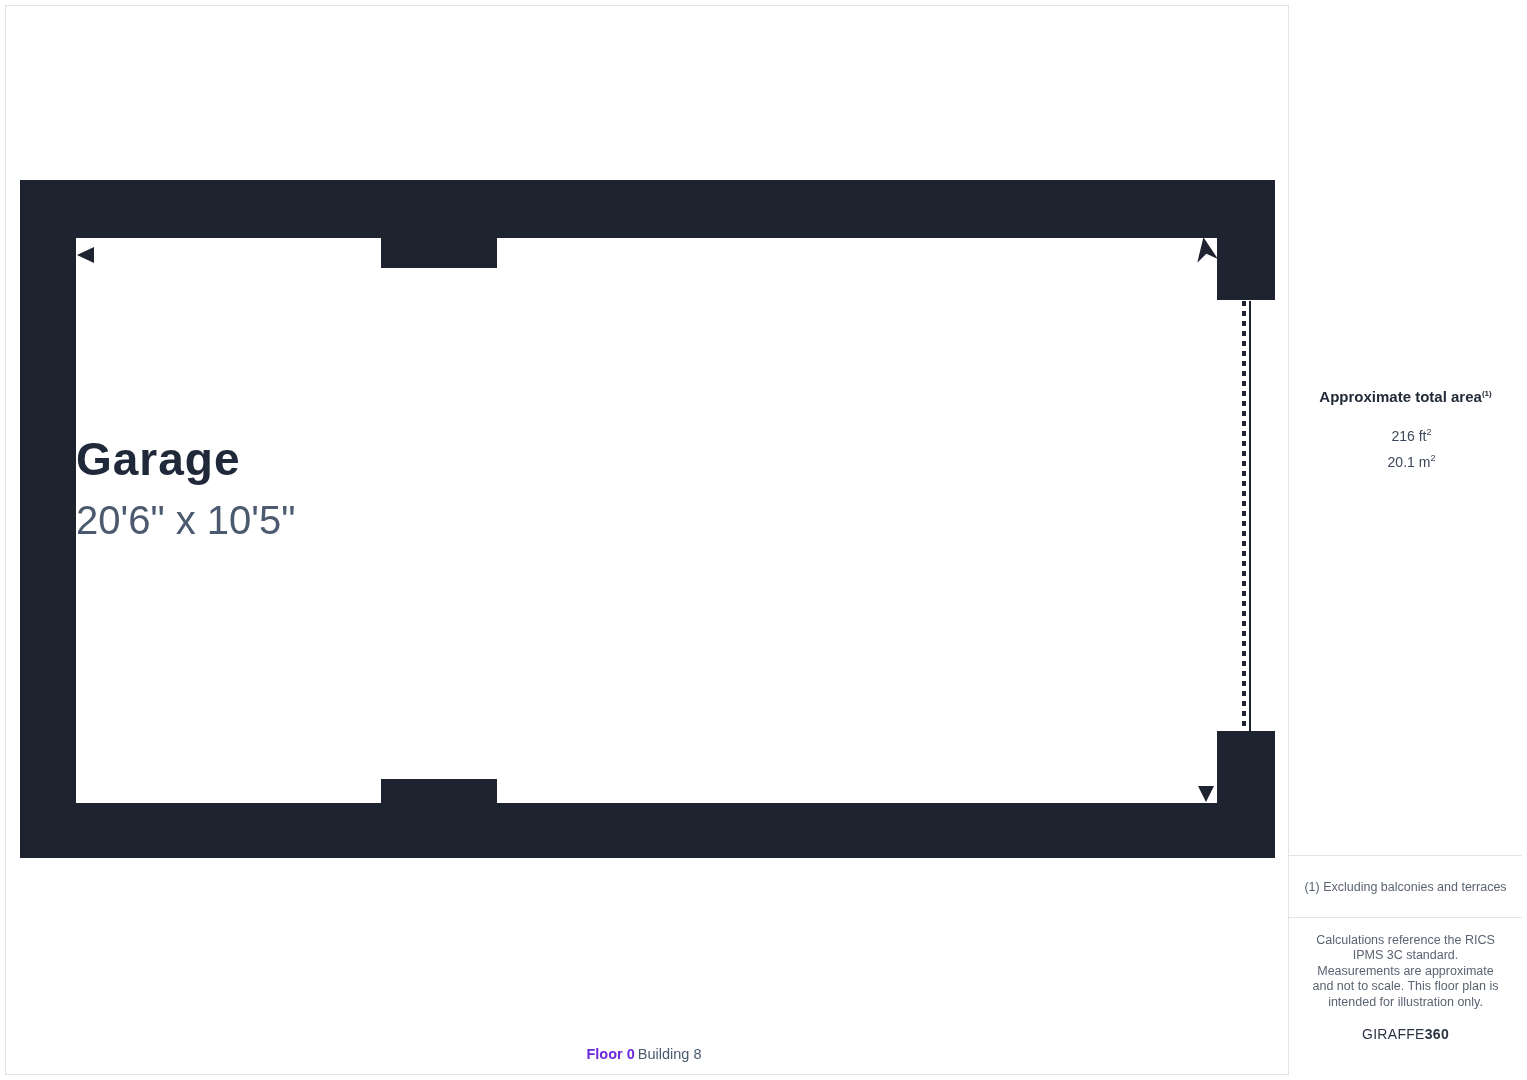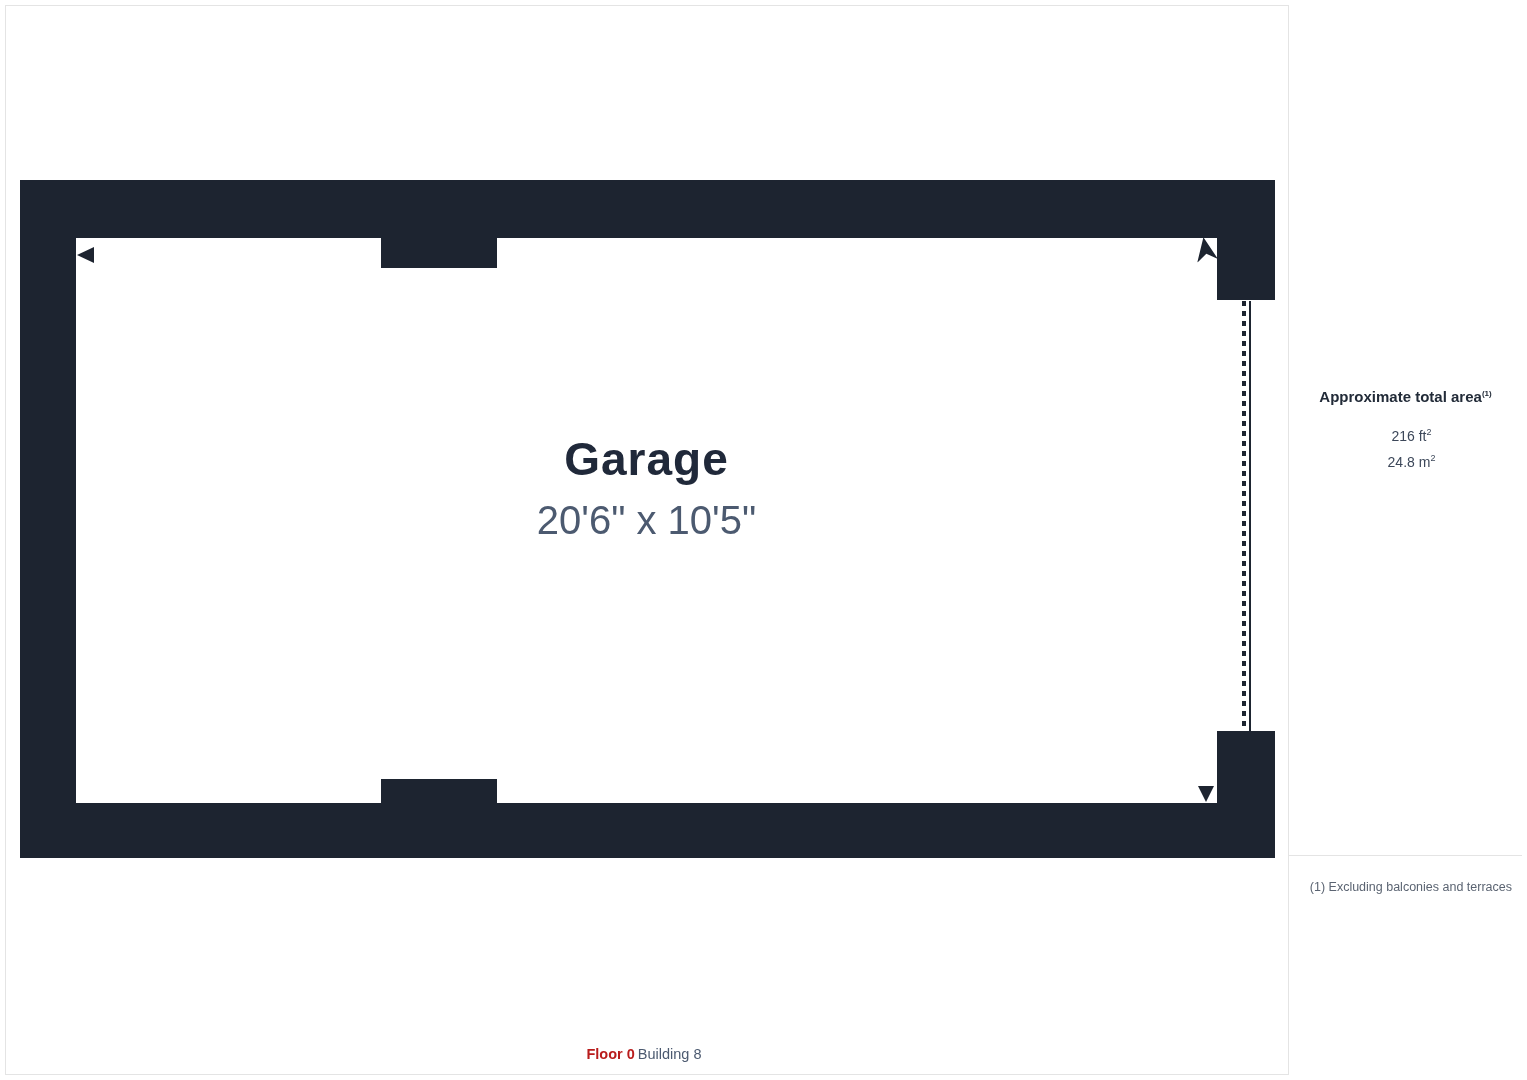--- a/index.html
+++ b/index.html
@@ -74,21 +74,21 @@
     position: absolute; left: 1178px; top: 606px;
     width: 0; height: 0;
     border-left: 8px solid transparent;
     border-right: 8px solid transparent;
     border-top: 16px solid #1d2430;
   }
 
   .room-label {
     position: absolute; left: 56px; top: 252px;
     width: 1141px;
-    text-align: center;
+    text-align: left;
   }
   .room-name {
     font-size: 46px; font-weight: bold;
     color: #20293a;
     line-height: 54px;
     letter-spacing: 1px;
     margin-bottom: 8px;
   }
   .room-dim {
     font-size: 40px;
@@ -96,21 +96,21 @@
     line-height: 52px;
   }
 
   
   .floor-label {
     position: absolute; left: 0; top: 1046px;
     width: 1288px;
     text-align: center;
     font-size: 14.5px;
   }
-  .floor-label .floor { font-weight: bold; color: #b91c1c; margin-right: 3px; }
+  .floor-label .floor { font-weight: bold; color: #6d28d9; margin-right: 3px; }
   .floor-label .building { color: #4c5a70; }
 
   
   .sidebar {
     position: absolute; left: 1288px; top: 5px;
     width: 234px; height: 1070px;
     border-left: 1px solid #e4e4e4;
     display: flex; flex-direction: column;
     background: #ffffff;
   }
@@ -130,21 +130,21 @@
   .area-value {
     font-size: 14px;
     color: #3c4759;
     line-height: 22px;
     margin-left: 12px;
   }
   .area-value sup { font-size: 9px; }
   .sidebar-note {
     height: 62px;
     border-top: 1px solid #e4e4e4;
-    display: flex; align-items: center; justify-content: flex-end;
+    display: flex; align-items: center; justify-content: center;
     text-align: center;
     font-size: 12.5px;
     color: #5b6472;
     padding: 0 10px;
   }
   .sidebar-bottom {
     flex: 1;
     border-top: 1px solid #e4e4e4;
     display: flex; flex-direction: column;
     align-items: center; justify-content: center;
@@ -192,21 +192,27 @@
 
 <div class="sidebar">
   <div class="sidebar-main">
     <div class="area-title">
       <span>Approximate total area</span><sup>(1)</sup>
     </div>
     <div class="area-value">
       <span>216 ft</span><sup>2</sup>
     </div>
     <div class="area-value">
-      <span>24.8 m</span><sup>2</sup>
+      <span>20.1 m</span><sup>2</sup>
     </div>
   </div>
 
   <div class="sidebar-note">
     <span>(1) Excluding balconies and terraces</span>
   </div>
 
+  <div class="sidebar-bottom">
+    <div class="disclaimer">Calculations reference the RICS IPMS 3C standard. Measurements are approximate and not to scale. This floor plan is intended for illustration only.</div>
+    <div class="brand">
+      <span>GIRAFFE</span><span class="bold">360</span>
+    </div>
+  </div>
 </div>
 
 </body></html>

